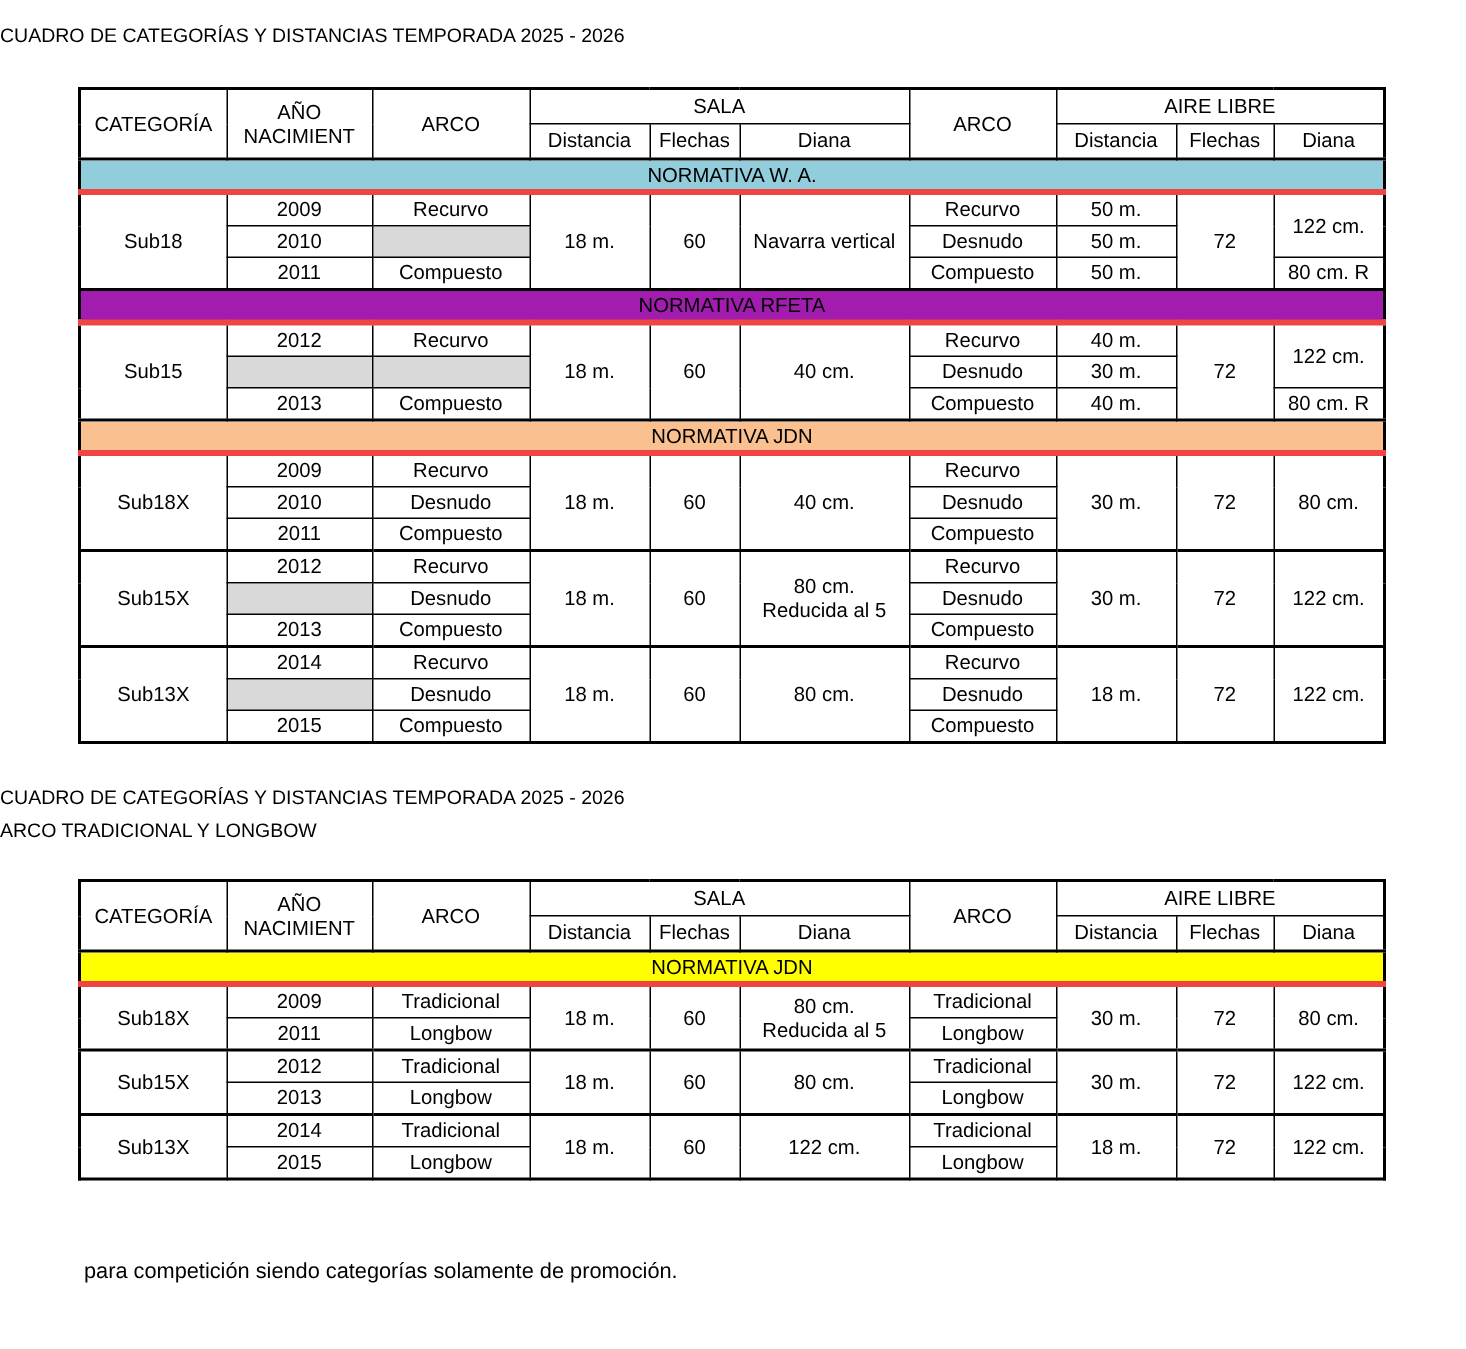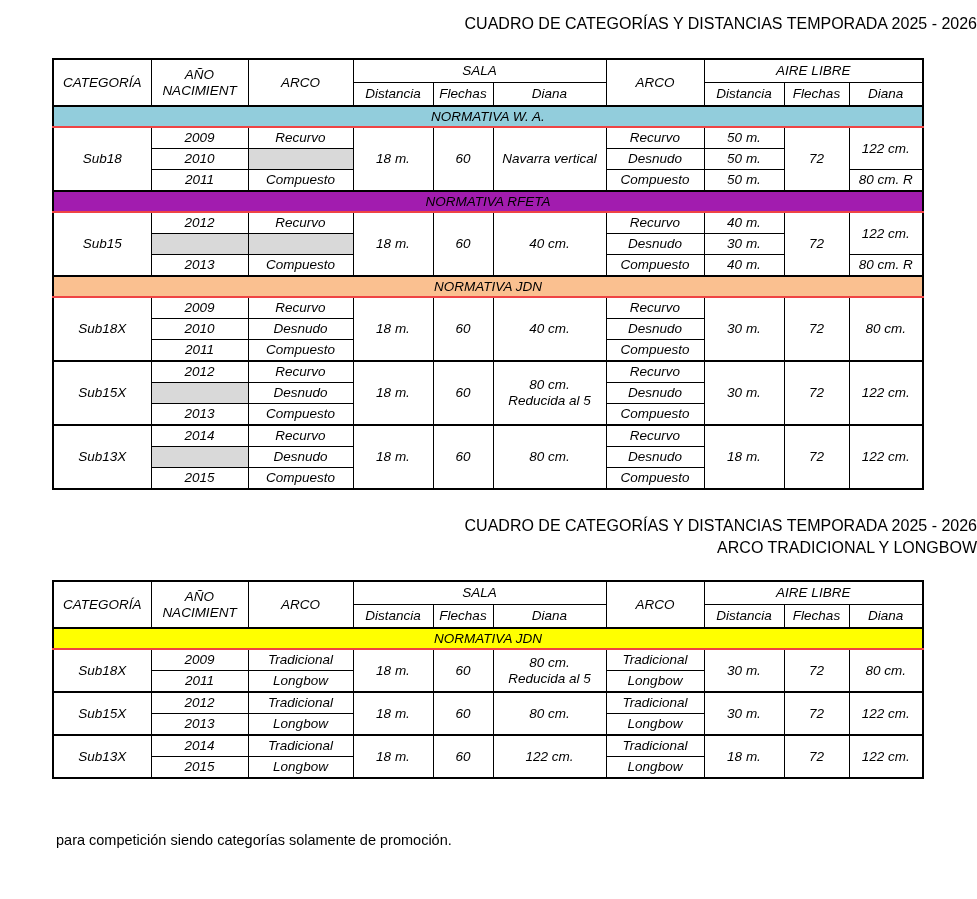--- a/index.html
+++ b/index.html
@@ -5,48 +5,47 @@
   html, body {
     margin: 0; padding: 0;
     background: #ffffff;
     width: 977px; height: 899px;
     font-family: "Liberation Sans", sans-serif;
     color: #000;
     overflow: hidden;
   }
   .page { padding-top: 13px; }
   .title {
-    text-align: right;
-    font-size: 16px;
+    text-align: left;
+    font-size: 13px;
     line-height: 22px;
     width: 977px;
   }
   .cat-table {
     border-collapse: collapse;
     table-layout: fixed;
     margin-left: 52px;
     border: 2px solid #000;
-    font-style: italic;
   }
   .cat-table td, .cat-table th {
     border: 1px solid #000;
     font-size: 13.5px;
     font-weight: normal;
     text-align: center;
     vertical-align: middle;
     padding: 0 2px;
     height: 20px;
     line-height: 1.18;
     white-space: pre-line;
     overflow: hidden;
   }
   .cat-table thead th { height: 22px; }
   .cat-table td.banner-cell {
     border-top: 2px solid #000;
-    border-bottom: 2px solid #ef4444;
+    border-bottom: 4px solid #ef4444;
     height: 19px;
   }
   .cat-table tr.group-start td { border-top: 2px solid #000; }
   #table1 { margin-top: 23px; }
   .t2-title { margin-top: 25px; }
   #table2 { margin-top: 21px; }
   .footer {
     margin: 48px 0 0 56px;
     font-size: 14.5px;
     line-height: 26px;

